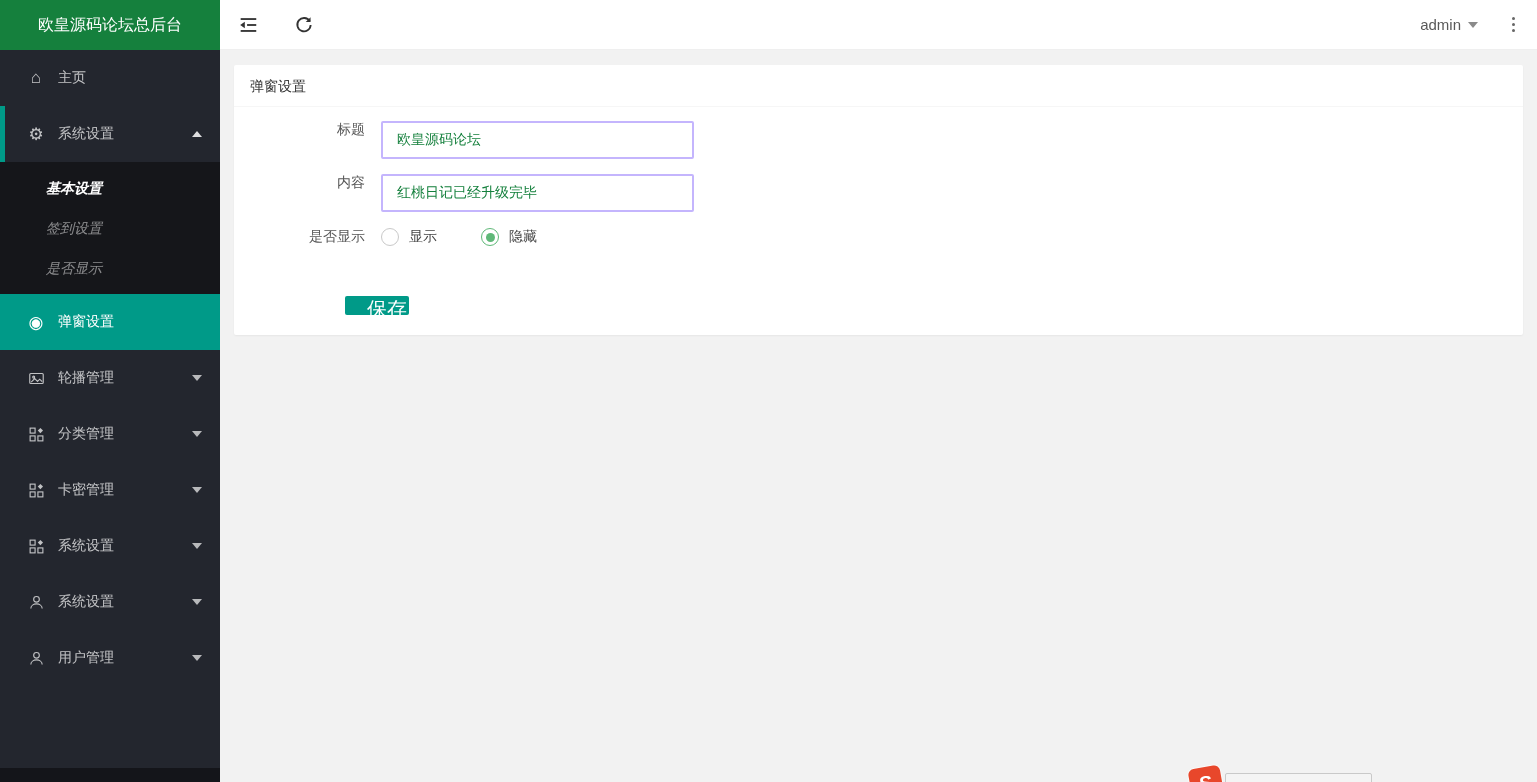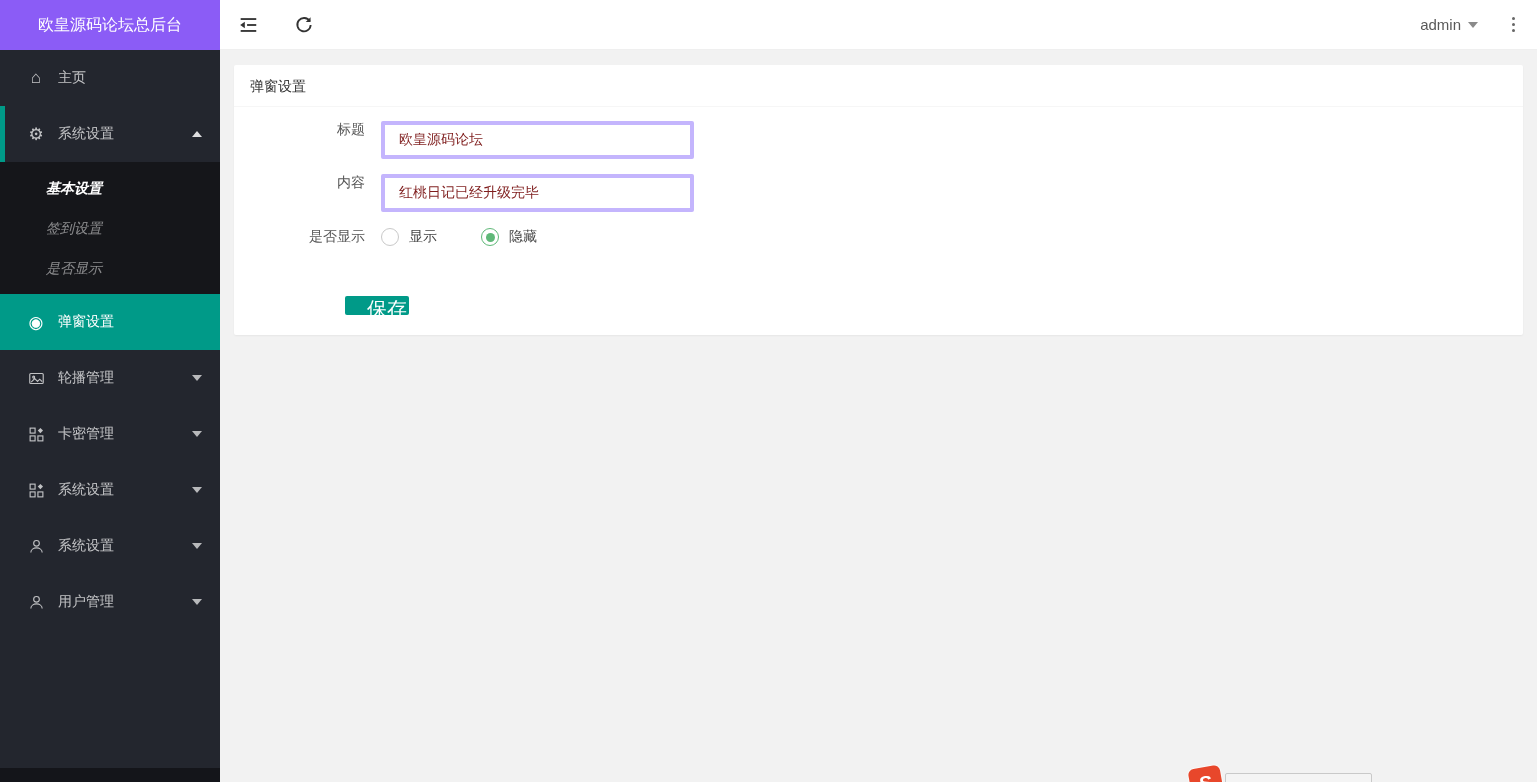--- a/index.html
+++ b/index.html
@@ -10,21 +10,21 @@
     position:relative;
   }
 
   
   .sidebar {
     position:absolute; left:0; top:0; width:220px; height:782px;
     background:#23262e; z-index:5;
   }
   .sidebar-header {
     height:50px; line-height:50px; text-align:center;
-    color:#ffffff; font-size:16px; background:#8b5cf6;
+    color:#ffffff; font-size:16px; background:#15803d;
     white-space:nowrap;
   }
   .menu { position:relative; }
   .menu-item {
     height:56px; display:flex; align-items:center;
     padding:0 18px 0 26px; font-size:14px;
     color:rgba(255,255,255,.72); cursor:pointer; position:relative;
   }
   .menu-item .mi-icon {
     width:20px; margin-right:12px; display:inline-flex;
@@ -82,22 +82,22 @@
   .card-body { padding-top:14px; }
   .form-row { display:flex; align-items:flex-start; height:38px; }
   .form-row + .form-row { margin-top:15px; }
   .form-row.r2 { margin-top:15px; }
   .form-row.r3 { margin-top:16px; }
   .form-label {
     width:131px; text-align:right; font-size:14px; color:#555; flex:none;
   }
   .form-input {
     margin-left:16px; width:313px; height:38px;
-    border:4px solid #c4b5fd; border-radius:2px;
-    padding:0 14px; font-size:14px; color:#7f1d1d; outline:none;
+    border:2px solid #c4b5fd; border-radius:2px;
+    padding:0 14px; font-size:14px; color:#15803d; outline:none;
     font-family:"Liberation Sans","DejaVu Sans",sans-serif; background:#fff;
   }
   .radio-group { display:flex; align-items:center; margin-left:16px; }
   .radio { display:flex; align-items:center; cursor:pointer; }
   .radio + .radio { margin-left:44px; }
   .radio-circle {
     width:18px; height:18px; border-radius:50%;
     border:1px solid #c9c9c9; background:#fff;
     display:inline-flex; align-items:center; justify-content:center;
   }
@@ -163,20 +163,32 @@
         <svg width="17" height="17" viewBox="0 0 24 24" class="msvg">
             <rect x="2.5" y="5" width="19" height="14" rx="1.5"></rect>
             <circle cx="8" cy="10" r="1.4"></circle>
             <path d="M4.5 17l5-5 4 4 3-3 3.5 3.5"></path>
           </svg>
       </span>
       <span class="mi-label">轮播管理</span>
       <span class="arrow down"></span>
     </div>
 
+    <div class="menu-item">
+      <span class="mi-icon">
+        <svg width="17" height="17" viewBox="0 0 24 24" class="msvg">
+            <rect x="3" y="3" width="7" height="7"></rect>
+            <rect x="3" y="14" width="7" height="7"></rect>
+            <rect x="14" y="14" width="7" height="7"></rect>
+            <path d="M17.5 2.8 L21.2 6.5 L17.5 10.2 L13.8 6.5 Z" fill="rgba(255,255,255,.72)" stroke="none"></path>
+          </svg>
+      </span>
+      <span class="mi-label">分类管理</span>
+      <span class="arrow down"></span>
+    </div>
 
     <div class="menu-item">
       <span class="mi-icon">
         <svg width="17" height="17" viewBox="0 0 24 24" class="msvg">
             <rect x="3" y="3" width="7" height="7"></rect>
             <rect x="3" y="14" width="7" height="7"></rect>
             <rect x="14" y="14" width="7" height="7"></rect>
             <path d="M17.5 2.8 L21.2 6.5 L17.5 10.2 L13.8 6.5 Z" fill="rgba(255,255,255,.72)" stroke="none"></path>
           </svg>
       </span>

